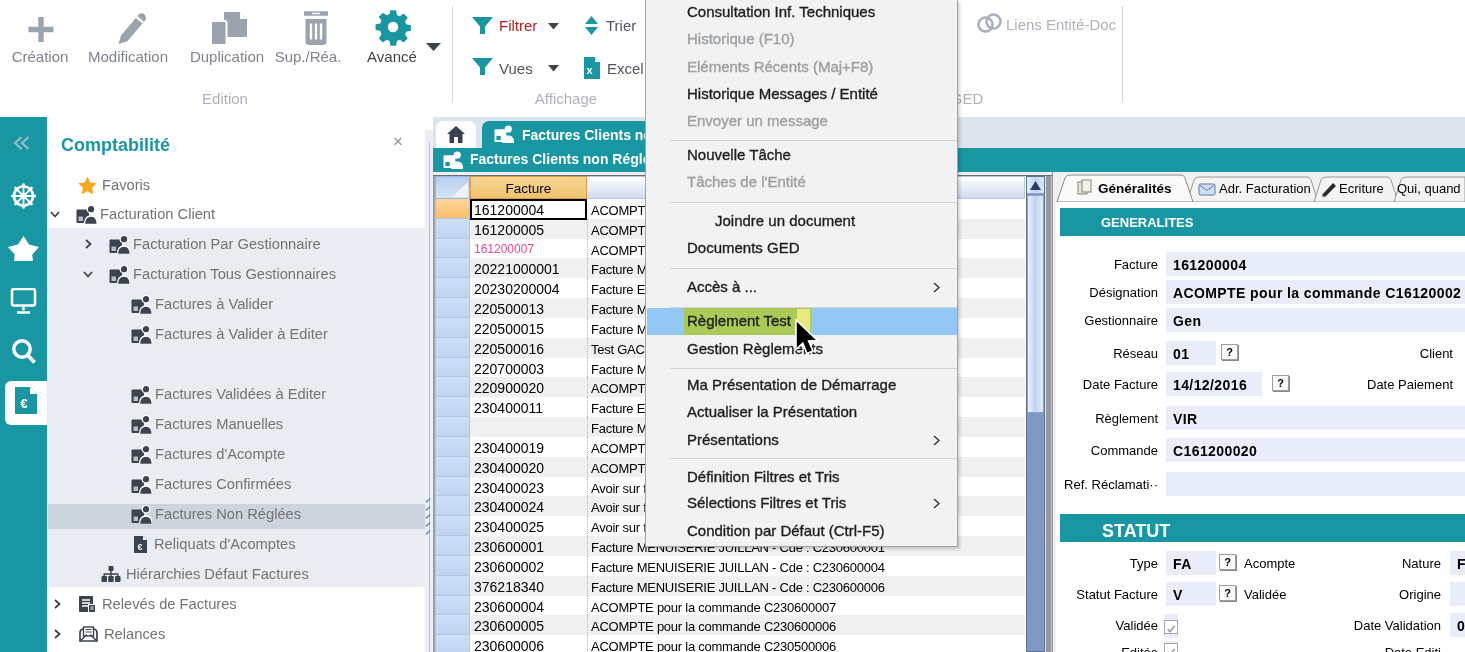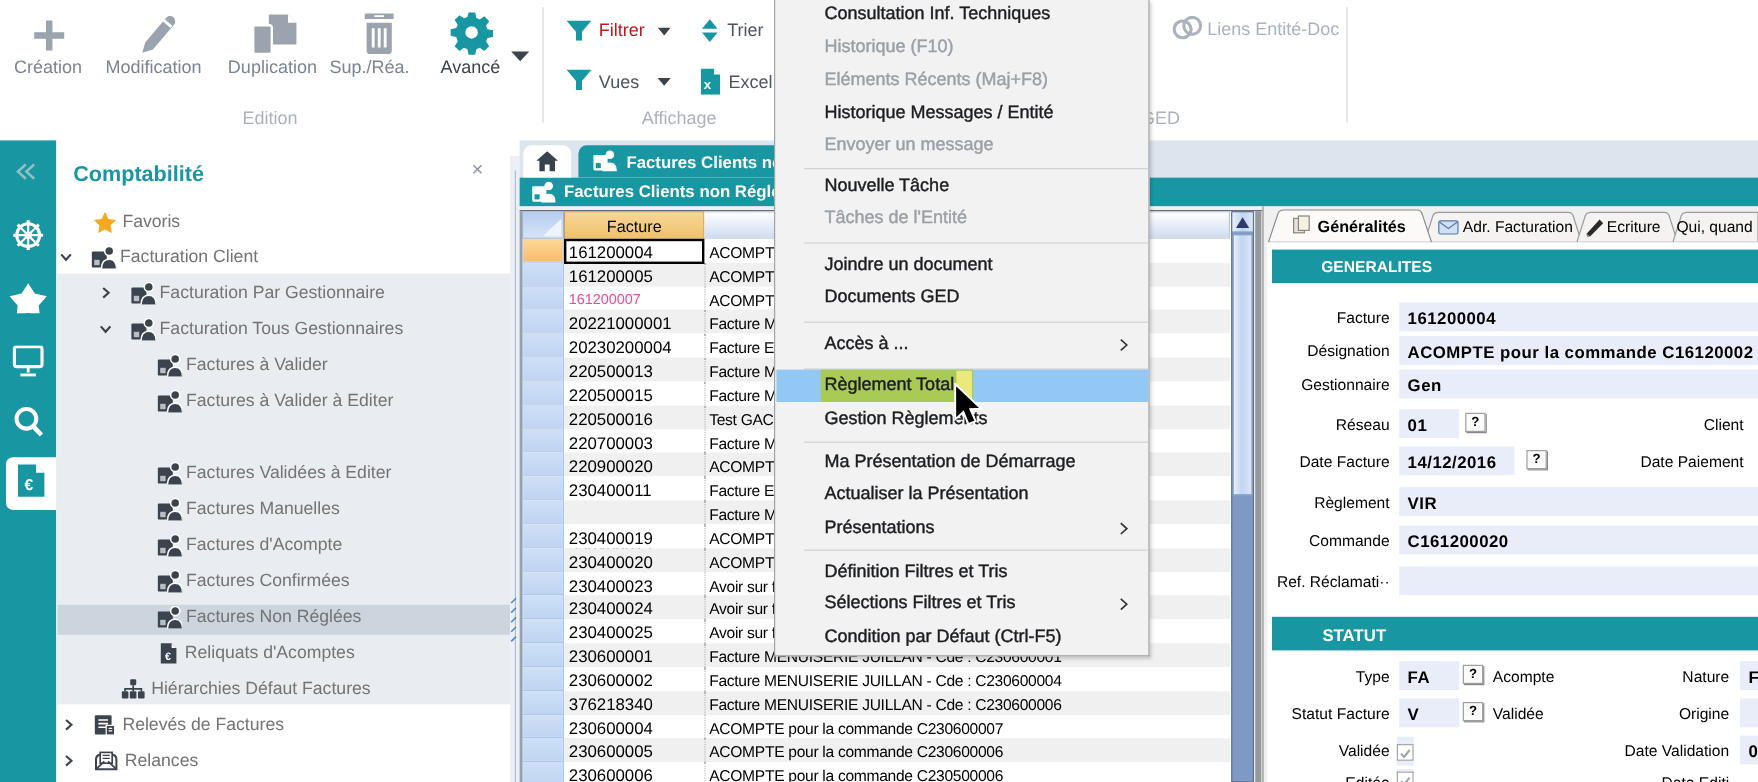--- a/index.html
+++ b/index.html
@@ -477,21 +477,21 @@
 <div class="abs rlabel" style="right:307px;top:377px;">Date Facture</div>
 <div class="abs rval" style="left:1166px;top:372px;width:96px;">14/12/2016</div>
 <div class="abs qbtn" style="left:1272px;top:375px;">?</div>
 <div class="abs rlabel" style="right:12px;top:377px;">Date Paiement</div>
 <div class="abs rlabel" style="right:307px;top:411px;">Règlement</div>
 <div class="abs rval" style="left:1166px;top:406px;width:299px;">VIR</div>
 <div class="abs rlabel" style="right:307px;top:443px;">Commande</div>
 <div class="abs rval" style="left:1166px;top:438px;width:299px;">C161200020</div>
 <div class="abs rlabel" style="right:307px;top:477px;">Ref. Réclamati··</div>
 <div class="abs rval" style="left:1166px;top:472px;width:299px;"></div>
-<div class="abs" style="left:1060px;top:514px;width:405px;height:28px;background:#1897a3;color:#fff;font-weight:bold;font-size:14px;padding:7px 0 0 42px;">STATUT</div>
+<div class="abs" style="left:1060px;top:514px;width:405px;height:28px;background:#1897a3;color:#fff;font-weight:bold;font-size:18px;padding:7px 0 0 42px;">STATUT</div>
 <div class="abs rlabel" style="right:307px;top:556px;">Type</div>
 <div class="abs rval" style="left:1166px;top:551px;width:50px;">FA</div>
 <div class="abs qbtn" style="left:1219px;top:554px;">?</div>
 <div class="abs" style="left:1244px;top:556px;font-size:13px;color:#000;">Acompte</div>
 <div class="abs rlabel" style="right:24px;top:556px;">Nature</div>
 <div class="abs rval" style="left:1450px;top:551px;width:15px;">F</div>
 <div class="abs rlabel" style="right:307px;top:587px;">Statut Facture</div>
 <div class="abs rval" style="left:1166px;top:582px;width:50px;">V</div>
 <div class="abs qbtn" style="left:1219px;top:585px;">?</div>
 <div class="abs" style="left:1244px;top:587px;font-size:13px;color:#000;">Validée</div>
@@ -514,30 +514,30 @@
 <div id="menu">
       <div class="mi" style="top:-1px;">Consultation Inf. Techniques</div>
 <div class="mi dis" style="top:26px;">Historique (F10)</div>
 <div class="mi dis" style="top:54px;">Eléments Récents (Maj+F8)</div>
 <div class="mi" style="top:81px;">Historique Messages / Entité</div>
 <div class="mi dis" style="top:108px;">Envoyer un message</div>
 <div class="msep" style="top:140px;"></div>
 <div class="mi" style="top:142px;">Nouvelle Tâche</div>
 <div class="mi dis" style="top:169px;">Tâches de l'Entité</div>
 <div class="msep" style="top:202px;"></div>
-<div class="mi" style="top:208px;">Joindre un document</div>
+<div class="mi" style="top:208px;margin-left:28px;">Joindre un document</div>
 <div class="mi" style="top:235px;">Documents GED</div>
 <div class="msep" style="top:268px;"></div>
 <div class="mi" style="top:274px;">Accès à ...<svg class="abs" style="right:16px;top:8px;" width="7" height="11" viewBox="0 0 7 11">
           <path d="M1 1 L6 5.5 L1 10" stroke="#333" stroke-width="1.4" fill="none"></path>
         </svg></div>
 <div class="msep" style="top:307px;"></div>
 <div class="abs" style="left:1px;top:308px;width:310px;height:27px;background:#94c8f4;"></div>
 <div class="abs" style="left:38px;top:308px;width:127px;height:27px;background:#a9cb55;"></div>
-<div class="mi" style="top:308px;">Règlement Total</div>
+<div class="mi" style="top:308px;">Règlement Test</div>
 <div class="mi" style="top:336px;">Gestion Règlements</div>
 <div class="msep" style="top:368px;"></div>
 <div class="mi" style="top:372px;">Ma Présentation de Démarrage</div>
 <div class="mi" style="top:399px;">Actualiser la Présentation</div>
 <div class="mi" style="top:427px;">Présentations<svg class="abs" style="right:16px;top:8px;" width="7" height="11" viewBox="0 0 7 11">
           <path d="M1 1 L6 5.5 L1 10" stroke="#333" stroke-width="1.4" fill="none"></path>
         </svg></div>
 <div class="msep" style="top:458px;"></div>
 <div class="mi" style="top:464px;">Définition Filtres et Tris</div>
 <div class="mi" style="top:490px;">Sélections Filtres et Tris<svg class="abs" style="right:16px;top:8px;" width="7" height="11" viewBox="0 0 7 11">

